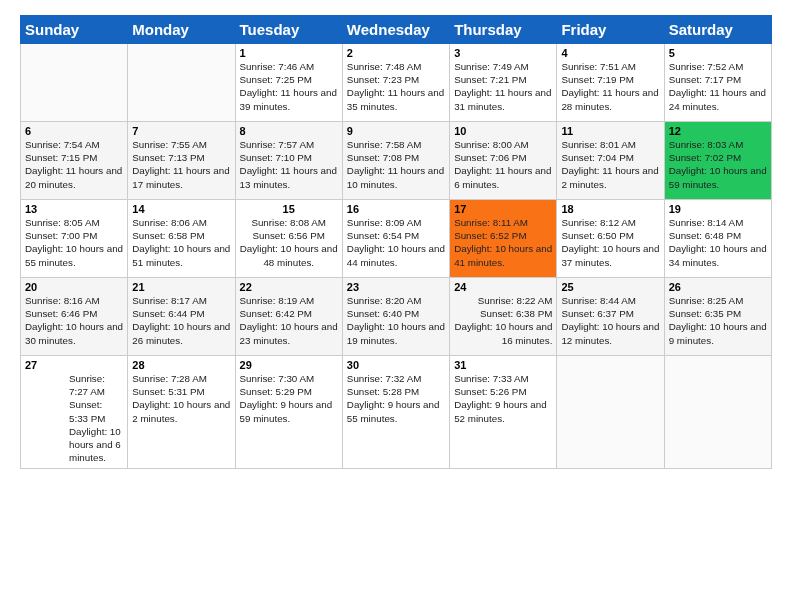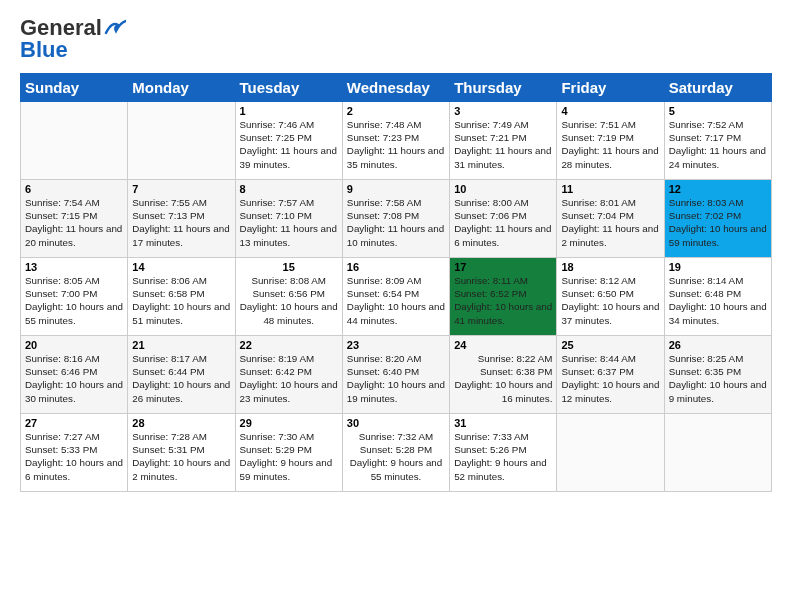--- a/index.html
+++ b/index.html
@@ -85,35 +85,20 @@
       line-height: 1.35;
     }
     .empty-cell {
       background: #fafafa !important;
     }
   </style>
 </head>
 <body>
 
 <div class="page">
-  <div class="header">
-    <div class="logo">
-      <div class="logo-line">
-        <span style="font-size:22px;font-weight:bold;color:#333;">General</span>
-        <svg width="22" height="18" viewBox="0 0 22 18">
-          <path d="M2 14 Q8 2 14 6 Q10 8 12 12 Q16 4 22 2" fill="none" stroke="#1565c0" stroke-width="2.5" stroke-linecap="round"></path>
-        </svg>
-      </div>
-      <span style="font-size:22px;font-weight:bold;color:#1565c0;margin-top:-4px;">Blue</span>
-    </div>
-    <div class="title-block">
-      <div class="month-title"></div>
-      <div class="subtitle"></div>
-    </div>
-  </div>
 
   <table class="calendar">
     <thead>
       <tr>
         <th>Sunday</th>
         <th>Monday</th>
         <th>Tuesday</th>
         <th>Wednesday</th>
         <th>Thursday</th>
         <th>Friday</th>
@@ -185,21 +170,21 @@
             <div class="day-info" style="white-space: pre-line;">Sunrise: 8:00 AM
 Sunset: 7:06 PM
 Daylight: 11 hours and 6 minutes.</div>
           </td>
           <td style="background: rgb(245, 245, 245);">
             <span class="day-num">11</span>
             <div class="day-info" style="white-space: pre-line;">Sunrise: 8:01 AM
 Sunset: 7:04 PM
 Daylight: 11 hours and 2 minutes.</div>
           </td>
-          <td style="background: #0ea5e9;">
+          <td style="background: #22c55e;">
             <span class="day-num">12</span>
             <div class="day-info" style="white-space: pre-line;">Sunrise: 8:03 AM
 Sunset: 7:02 PM
 Daylight: 10 hours and 59 minutes.</div>
           </td>
         </tr>
         <tr>
           <td style="background: rgb(255, 255, 255);">
             <span class="day-num">13</span>
             <div class="day-info" style="white-space: pre-line;">Sunrise: 8:05 AM
@@ -217,21 +202,21 @@
             <div class="day-info" style="white-space: pre-line;">Sunrise: 8:08 AM
 Sunset: 6:56 PM
 Daylight: 10 hours and 48 minutes.</div>
           </td>
           <td style="background: rgb(255, 255, 255);">
             <span class="day-num">16</span>
             <div class="day-info" style="white-space: pre-line;">Sunrise: 8:09 AM
 Sunset: 6:54 PM
 Daylight: 10 hours and 44 minutes.</div>
           </td>
-          <td style="background: #15803d;">
+          <td style="background: #f97316;">
             <span class="day-num">17</span>
             <div class="day-info" style="white-space: pre-line;">Sunrise: 8:11 AM
 Sunset: 6:52 PM
 Daylight: 10 hours and 41 minutes.</div>
           </td>
           <td style="background: rgb(255, 255, 255);">
             <span class="day-num">18</span>
             <div class="day-info" style="white-space: pre-line;">Sunrise: 8:12 AM
 Sunset: 6:50 PM
 Daylight: 10 hours and 37 minutes.</div>
@@ -283,39 +268,39 @@
           <td style="background: rgb(245, 245, 245);">
             <span class="day-num">26</span>
             <div class="day-info" style="white-space: pre-line;">Sunrise: 8:25 AM
 Sunset: 6:35 PM
 Daylight: 10 hours and 9 minutes.</div>
           </td>
         </tr>
         <tr>
           <td style="background: rgb(255, 255, 255);">
             <span class="day-num">27</span>
-            <div class="day-info" style="white-space: pre-line;">Sunrise: 7:27 AM
+            <div class="day-info" style="white-space: pre-line; margin-left: 44px;">Sunrise: 7:27 AM
 Sunset: 5:33 PM
 Daylight: 10 hours and 6 minutes.</div>
           </td>
           <td style="background: rgb(255, 255, 255);">
             <span class="day-num">28</span>
             <div class="day-info" style="white-space: pre-line;">Sunrise: 7:28 AM
 Sunset: 5:31 PM
 Daylight: 10 hours and 2 minutes.</div>
           </td>
           <td style="background: rgb(255, 255, 255);">
             <span class="day-num">29</span>
             <div class="day-info" style="white-space: pre-line;">Sunrise: 7:30 AM
 Sunset: 5:29 PM
 Daylight: 9 hours and 59 minutes.</div>
           </td>
           <td style="background: rgb(255, 255, 255);">
             <span class="day-num">30</span>
-            <div class="day-info" style="white-space: pre-line; text-align: center;">Sunrise: 7:32 AM
+            <div class="day-info" style="white-space: pre-line;">Sunrise: 7:32 AM
 Sunset: 5:28 PM
 Daylight: 9 hours and 55 minutes.</div>
           </td>
           <td style="background: rgb(255, 255, 255);">
             <span class="day-num">31</span>
             <div class="day-info" style="white-space: pre-line;">Sunrise: 7:33 AM
 Sunset: 5:26 PM
 Daylight: 9 hours and 52 minutes.</div>
           </td>
           <td class="empty-cell"></td>

